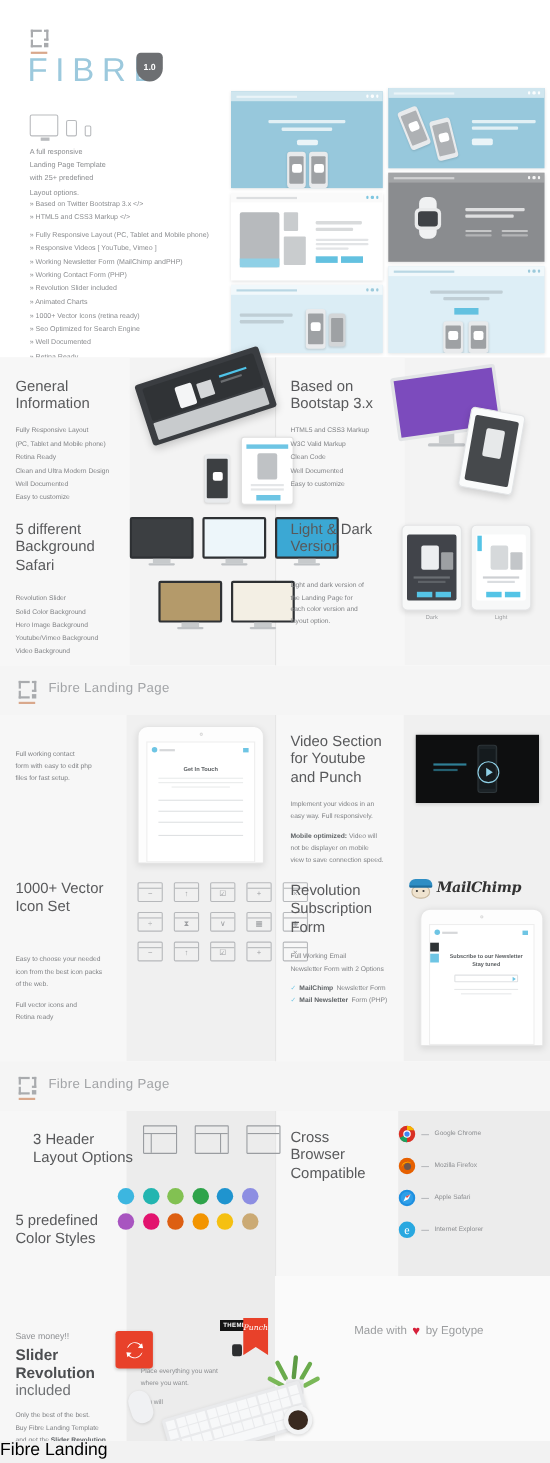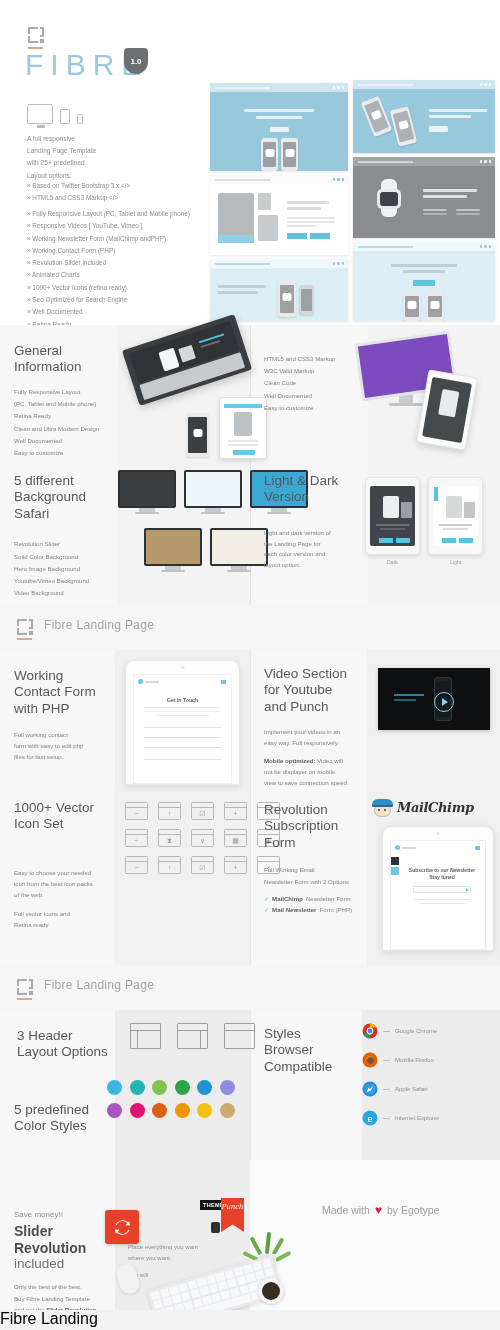--- a/index.html
+++ b/index.html
@@ -337,20 +337,24 @@
 
     <div style="position:absolute;left:219px;top:72px;width:48px;height:62px;background:#fff;border:1px solid #e0e0e0;border-radius:3px;box-shadow:0 2px 5px rgba(0,0,0,.12);">
       <div style="position:absolute;left:4px;top:6px;right:4px;height:4px;background:#6ec5e4;"></div>
       <div style="position:absolute;left:14px;top:14px;width:18px;height:24px;background:#bfc2c5;border-radius:2px;"></div>
       <div style="position:absolute;left:8px;top:42px;right:8px;height:1.5px;background:#e4e6e8;"></div>
       <div style="position:absolute;left:8px;top:46px;right:8px;height:1.5px;background:#e4e6e8;"></div>
       <div style="position:absolute;left:13px;top:52px;width:22px;height:5px;background:#6ec5e4;"></div>
     </div>
 
     <div style="position:absolute;left:264px;top:18px;width:105px;">
+      <div class="blk-title">
+        <div>Based on</div>
+        <div>Bootstap 3.x</div>
+      </div>
       <div class="blk-list">
         <div>HTML5 and CSS3 Markup</div>
         <div>W3C Valid Markup</div>
         <div>Clean Code</div>
         <div>Well Documented</div>
         <div>Easy to customize</div>
       </div>
     </div>
 
     <div style="position:absolute;left:358px;top:12px;width:96px;height:66px;">
@@ -453,25 +457,20 @@
     <div class="ego-underline" style="left:17px;top:33px;width:15px;"></div>
     <div class="stitle">Fibre Landing Page</div>
   </div>
 
   <div class="band sec3">
     <div class="lcol"></div>
     <div class="rcol"></div>
     <div class="mid-divider"></div>
 
     <div style="position:absolute;left:14px;top:18px;width:105px;">
-      <div class="blk-title">
-        <div>Working</div>
-        <div>Contact Form</div>
-        <div>with PHP</div>
-      </div>
       <div class="blk-list" style="margin-top:13px;line-height:1.8;">
         <div>Full working contact</div>
         <div>form with easy to edit php</div>
         <div>files for fast setup.</div>
       </div>
     </div>
 
     <div style="position:absolute;left:125px;top:10px;width:115px;height:125px;background:#fdfdfd;border:1px solid #e6e6e6;border-radius:9px 9px 0 0;box-shadow:0 2px 7px rgba(0,0,0,.1);">
       <div style="position:absolute;left:50%;transform:translateX(-50%);top:5px;width:3px;height:3px;border:0.7px solid #dadada;border-radius:50%;"></div>
       <div style="position:absolute;left:7px;top:13px;right:7px;bottom:0;background:#fff;border:1px solid #eee;overflow:hidden;">
@@ -644,21 +643,21 @@
     <div class="ego-underline" style="left:17px;top:33px;width:15px;"></div>
     <div class="stitle">Fibre Landing Page</div>
   </div>
 
   <div class="band sec4">
     <div class="lcol"></div>
     <div class="rcol"></div>
     <div class="mid-divider"></div>
     <div class="whiteband"></div>
 
-    <div style="position:absolute;left:17px;top:18px;width:110px;">
+    <div style="position:absolute;left:30px;top:18px;width:110px;">
       <div class="blk-title">
         <div>3 Header</div>
         <div>Layout Options</div>
       </div>
     </div>
     <div style="position:absolute;left:130px;top:13px;display:flex;gap:16px;">
       <div class="hdr-opt">
         <div style="position:absolute;left:6px;top:6px;bottom:0;width:1.4px;background:#9a9da1;"></div>
       </div>
       <div class="hdr-opt">
@@ -683,21 +682,21 @@
         <div class="swatch" style="background: rgb(168, 85, 192);"></div>
         <div class="swatch" style="background: rgb(226, 19, 110);"></div>
         <div class="swatch" style="background: rgb(221, 95, 18);"></div>
         <div class="swatch" style="background: rgb(242, 148, 0);"></div>
         <div class="swatch" style="background: rgb(245, 192, 17);"></div>
         <div class="swatch" style="background: rgb(203, 170, 116);"></div>
       </div>
 
     <div style="position:absolute;left:264px;top:16px;width:100px;">
       <div class="blk-title">
-        <div>Styles</div>
+        <div>Cross</div>
         <div>Browser</div>
         <div>Compatible</div>
       </div>
     </div>
 
     <div style="position:absolute;left:362px;top:13px;">
       <div class="browser-row" style="margin-bottom:13px;">
         <svg width="16" height="16" viewBox="0 0 16 16">
           <circle cx="8" cy="8" r="7.5" fill="#d93025"></circle>
           <path d="M8 .5 A7.5 7.5 0 0 1 14.6 4.5 L8 4.5 Z" fill="#f7b500"></path>

